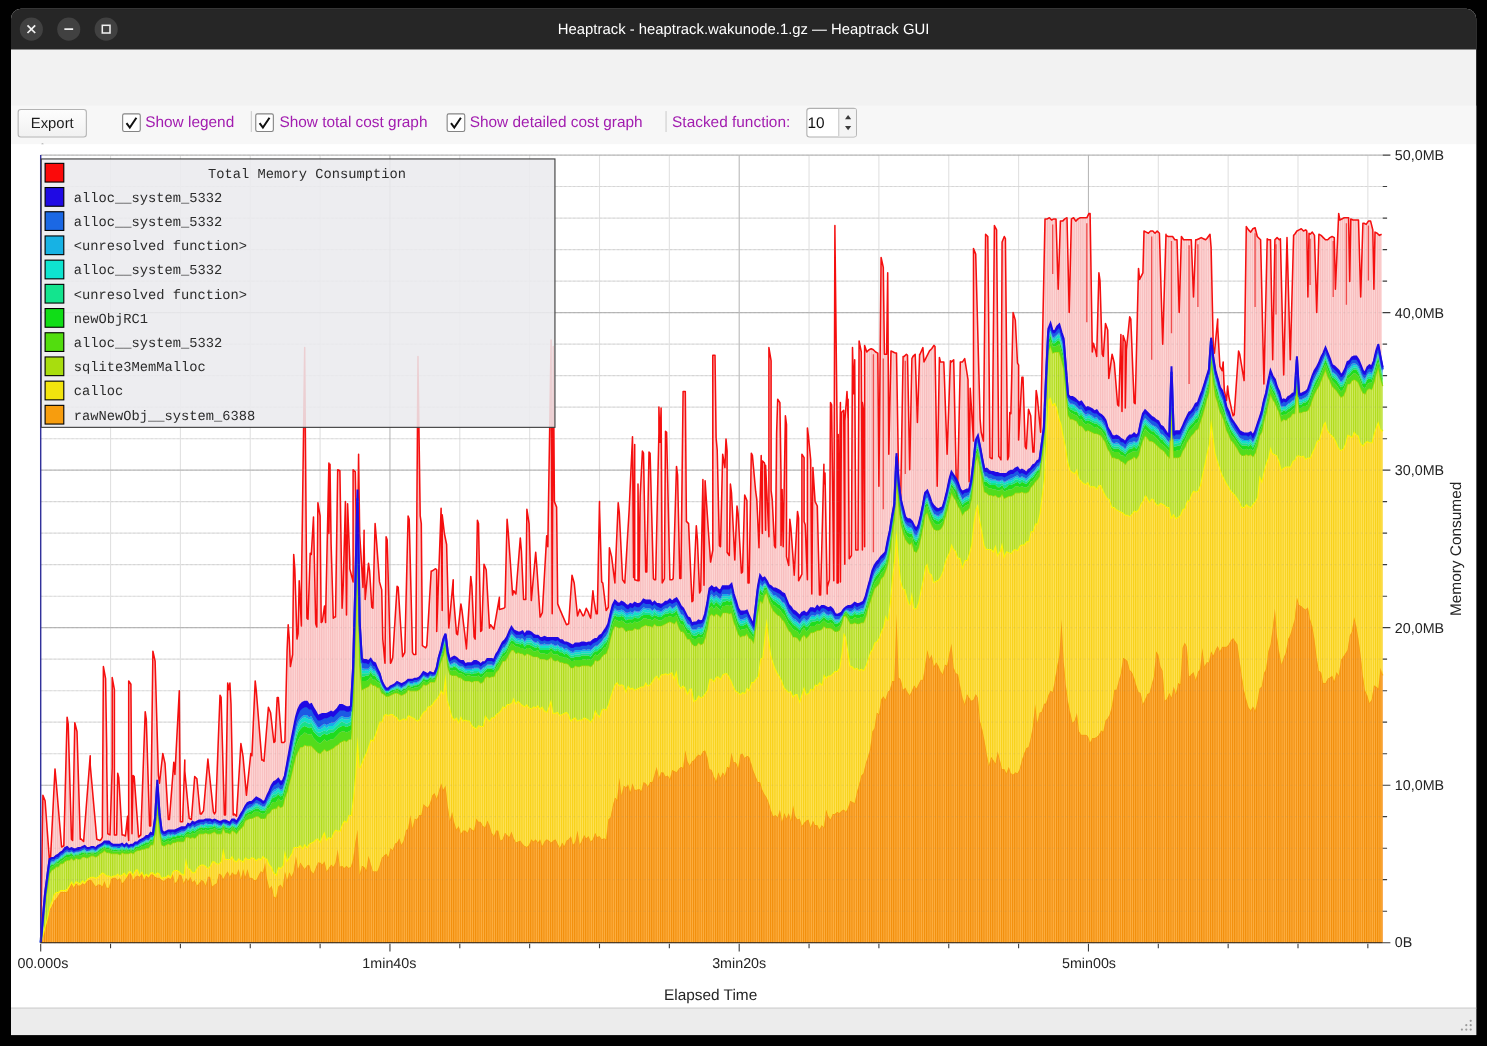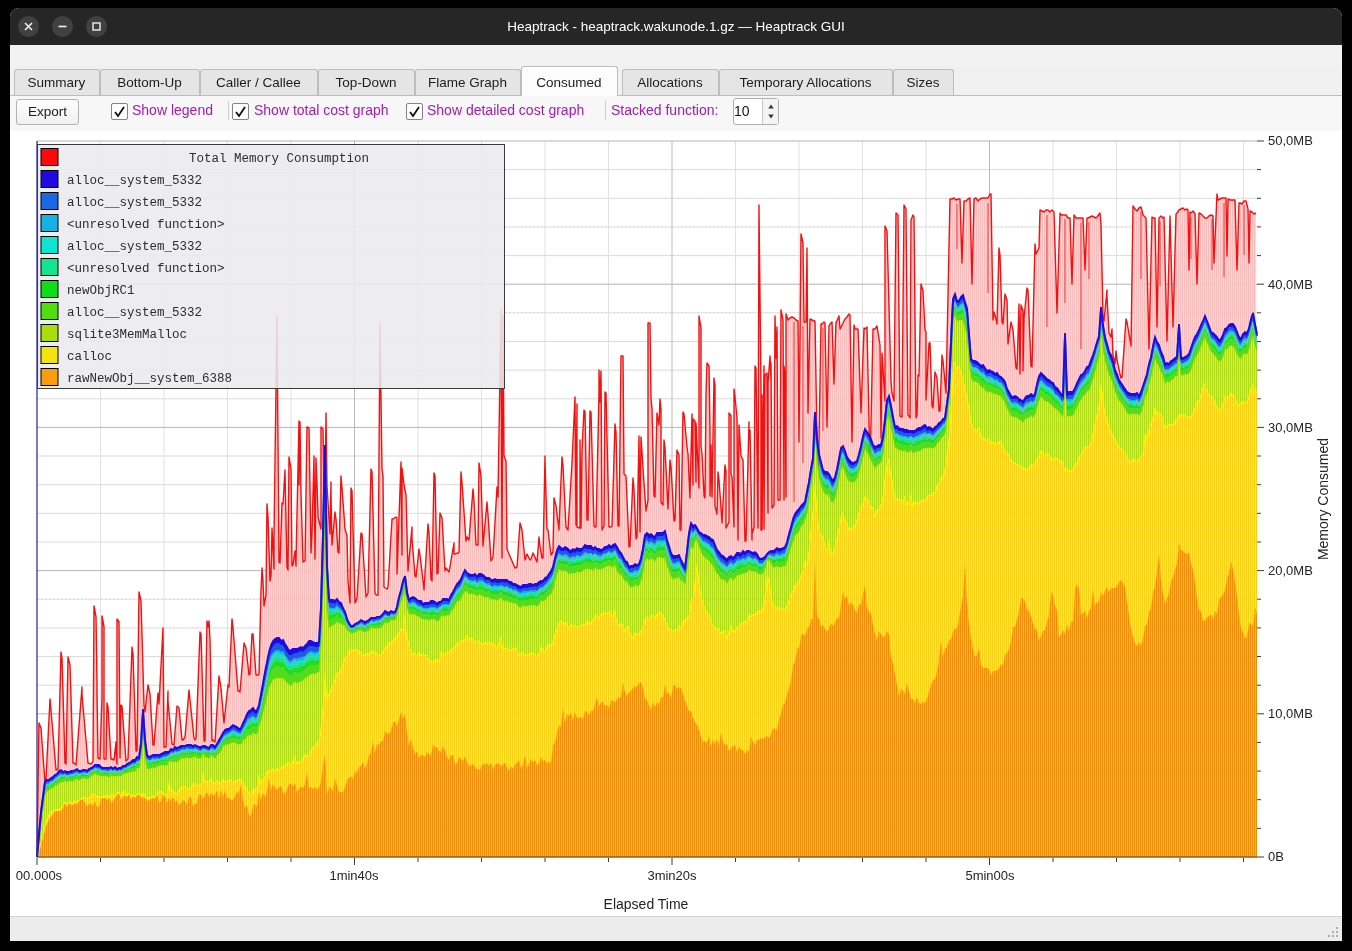--- a/index.html
+++ b/index.html
@@ -30,31 +30,20 @@
  <div id="title">Heaptrack - heaptrack.wakunode.1.gz — Heaptrack GUI</div>
  <div class="wbtn" style="left:7.5px"><svg width="21" height="21">
         <path d="M7 7L14 14M14 7L7 14" stroke="#f0f0f0" stroke-width="1.6"></path>
       </svg></div>
  <div class="wbtn" style="left:41.5px"><svg width="21" height="21">
         <path d="M6.5 10.5H14.5" stroke="#f0f0f0" stroke-width="1.6"></path>
       </svg></div>
  <div class="wbtn" style="left:75.5px"><svg width="21" height="21">
         <rect x="7" y="7" width="7" height="7" fill="none" stroke="#f0f0f0" stroke-width="1.4"></rect>
       </svg></div>
- <div id="tabs">
-   <div class="tab" style="left:3.5px;width:86px">Summary</div>
-   <div class="tab" style="left:89.5px;width:100px">Bottom-Up</div>
-   <div class="tab" style="left:189.5px;width:118px">Caller / Callee</div>
-   <div class="tab" style="left:307.5px;width:97px">Top-Down</div>
-   <div class="tab" style="left:404.5px;width:106px">Flame Graph</div>
-   <div class="tab act" style="left:510.5px;width:97px">Consumed</div>
-   <div class="tab" style="left:611.5px;width:97px">Allocations</div>
-   <div class="tab" style="left:708.5px;width:174px">Temporary Allocations</div>
-   <div class="tab" style="left:882.5px;width:61px">Sizes</div>
- </div>
  <div id="toolbar">
    <div id="btn-exp">Export As...</div>
    <div class="cb" style="left:101px"><svg width="15" height="15">
           <path d="M3 8l3 4 6-9" stroke="#111" stroke-width="1.8" fill="none"></path>
         </svg></div>
       <div class="cbl" style="left:122px">Show legend</div>
    <div class="tsep" style="left:218px"></div>
    <div class="cb" style="left:222px"><svg width="15" height="15">
           <path d="M3 8l3 4 6-9" stroke="#111" stroke-width="1.8" fill="none"></path>
         </svg></div>

